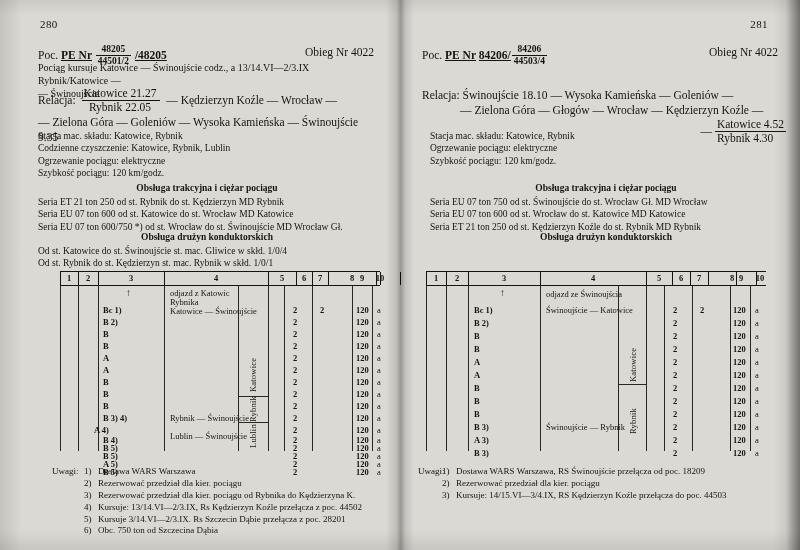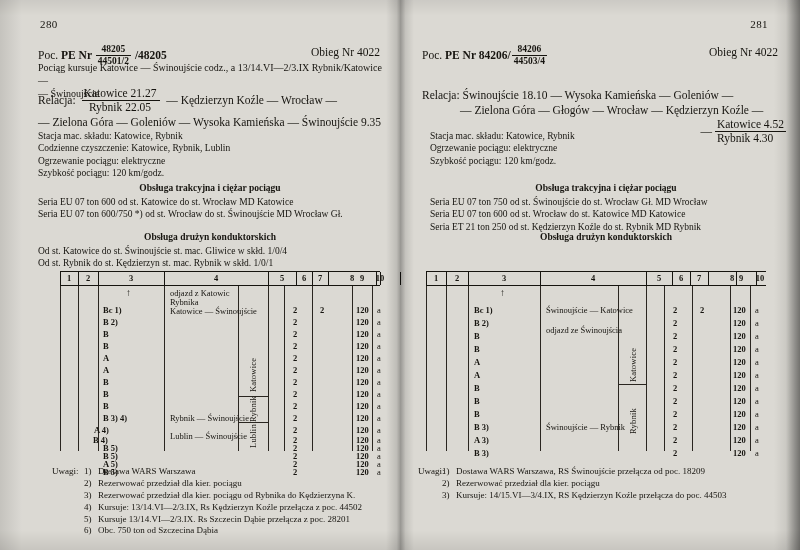--- a/index.html
+++ b/index.html
@@ -49,21 +49,21 @@
     background: linear-gradient(270deg, rgba(0,0,0,0.38), rgba(0,0,0,0.0));
     pointer-events: none;
     z-index: 40;
   }
 
   .sheet {
     position: absolute;
     top: 0;
     height: 550px;
   }
-  .sheet-left  { left: 0px;   width: 400px; padding-left: 6px; }
+  .sheet-left  { left: 0px;   width: 400px; }
   .sheet-right { left: 400px; width: 400px; }
 
   .folio {
     position: absolute;
     top: 18px;
     font-size: 11px;
     letter-spacing: 0.4px;
   }
   .folio-left  { left: 40px; }
   .folio-right { right: 32px; }
@@ -75,21 +75,21 @@
     right: 26px;
     height: 26px;
     font-size: 11.5px;
   }
   .poc {
     position: absolute;
     left: 0;
     top: 6px;
     white-space: nowrap;
   }
-  .poc b { font-weight: bold; }
+  .poc b { font-weight: bold; text-decoration: underline; }
   .frac {
     display: inline-block;
     text-align: center;
     vertical-align: middle;
     margin: 0 1px;
     position: relative;
     top: -1px;
   }
   .frac .num {
     display: block;
@@ -321,20 +321,21 @@
     <div class="meta" style="top:130px;">
       <div>Stacja mac. składu: Katowice, Rybnik</div>
       <div>Codzienne czyszczenie: Katowice, Rybnik, Lublin</div>
       <div>Ogrzewanie pociągu: elektryczne</div>
       <div>Szybkość pociągu: 120 km/godz.</div>
     </div>
 
     <div class="center-head" style="top:183px;">Obsługa trakcyjna i ciężar pociągu</div>
 
     <div class="blocklines" style="top:196px;">
+      <div>Seria ET 21 ton 250 od st. Rybnik do st. Kędzierzyn MD Rybnik</div>
       <div>Seria EU 07 ton 600 od st. Katowice do st. Wrocław MD Katowice</div>
       <div>Seria EU 07 ton 600/750 *) od st. Wrocław do st. Świnoujście MD Wrocław Gł.</div>
     </div>
 
     <div class="center-head" style="top:232px;">Obsługa drużyn konduktorskich</div>
 
     <div class="blocklines" style="top:245px;">
       <div>Od st. Katowice do st. Świnoujście st. mac. Gliwice w skłd. 1/0/4</div>
       <div>Od st. Rybnik do st. Kędzierzyn st. mac. Rybnik w skłd. 1/0/1</div>
     </div>
@@ -449,21 +450,21 @@
         <div class="rowtext b" style="left:296px;top:128px;">120</div>
         <div class="rowtext" style="left:317px;top:128px;">a</div>
       </div>
       <div>
         <div class="rowtext c3" style="left:34px; top:140px;">A 4)</div>
         <div class="rowtext b" style="left:233px;top:140px;">2</div>
         <div class="rowtext b" style="left:296px;top:140px;">120</div>
         <div class="rowtext" style="left:317px;top:140px;">a</div>
       </div>
       <div>
-        <div class="rowtext c3" style="left:33px; top:150px;">B 4)</div>
+        <div class="rowtext c3" style="left:43px; top:150px;">B 4)</div>
         <div class="rowtext b" style="left:233px;top:150px;">2</div>
         <div class="rowtext b" style="left:296px;top:150px;">120</div>
         <div class="rowtext" style="left:317px;top:150px;">a</div>
       </div>
       <div>
         <div class="rowtext c3" style="left:43px; top:158px;">B 5)</div>
         <div class="rowtext" style="left:110px;top:146px;">Lublin — Świnoujście</div>
         <div class="rowtext b" style="left:233px;top:158px;">2</div>
         <div class="rowtext b" style="left:296px;top:158px;">120</div>
         <div class="rowtext" style="left:317px;top:158px;">a</div>
@@ -488,21 +489,21 @@
       </div>
     </div>
 
     <div class="uwagi" style="left:52px; top:466px; width:345px;">
       <span class="head">Uwagi:</span>
       <ol style="margin-left:32px;">
         <li><span class="n">1)</span><span>Dostawa WARS Warszawa</span></li>
         <li><span class="n">2)</span><span>Rezerwować przedział dla kier. pociągu</span></li>
         <li><span class="n">3)</span><span>Rezerwować przedział dla kier. pociągu od Rybnika do Kędzierzyna K.</span></li>
         <li><span class="n">4)</span><span>Kursuje: 13/14.VI—2/3.IX, Rs Kędzierzyn Koźle przełącza z poc. 44502</span></li>
-        <li><span class="n">5)</span><span>Kursuje 13/14.VI—2/3.IX. Rs Szczecin Dąbie przełącza z poc. 28201</span></li>
+        <li><span class="n">5)</span><span>Kursuje 3/14.VI—2/3.IX. Rs Szczecin Dąbie przełącza z poc. 28201</span></li>
         <li><span class="n">6)</span><span>Obc. 750 ton od Szczecina Dąbia</span></li>
       </ol>
     </div>
   </div>
 
   <div class="sheet sheet-right">
 
     <div class="folio folio-right">281</div>
 
     <div class="hdr-row" style="left:22px; right:22px;">
@@ -575,21 +576,21 @@
       <div class="vr" style="left:114px; height:165px;"></div>
       <div class="vr" style="left:192px; height:165px;"></div>
       <div class="vr" style="left:220px; height:165px;"></div>
       <div class="vr" style="left:238px; height:165px;"></div>
       <div class="vr" style="left:266px; height:165px;"></div>
       <div class="vr" style="left:304px; height:165px;"></div>
       <div class="vr" style="left:324px; height:165px;"></div>
 
       <div class="hr" style="left:192px; width:28px; top:98px;"></div>
 
-      <div class="rowtext" style="left:120px; top:4px;margin-top:36px;">odjazd ze Świnoujścia</div>
+      <div class="rowtext" style="left:120px; top:4px;">odjazd ze Świnoujścia</div>
       <div class="arrow" style="left:74px; top:1px;">↑</div>
 
       <div class="vlabel" style="left:202px; top:24px; height:72px;">Katowice</div>
       <div class="vlabel" style="left:202px; top:102px; height:46px;">Rybnik</div>
 
       <div>
         <div class="rowtext c3" style="left:48px; top:20px;">Bc 1)</div>
         <div class="rowtext" style="left:120px;top:20px;">Świnoujście — Katowice</div>
         <div class="rowtext b" style="left:247px;top:20px;">2</div>
         <div class="rowtext b" style="left:274px;top:20px;">2</div>

